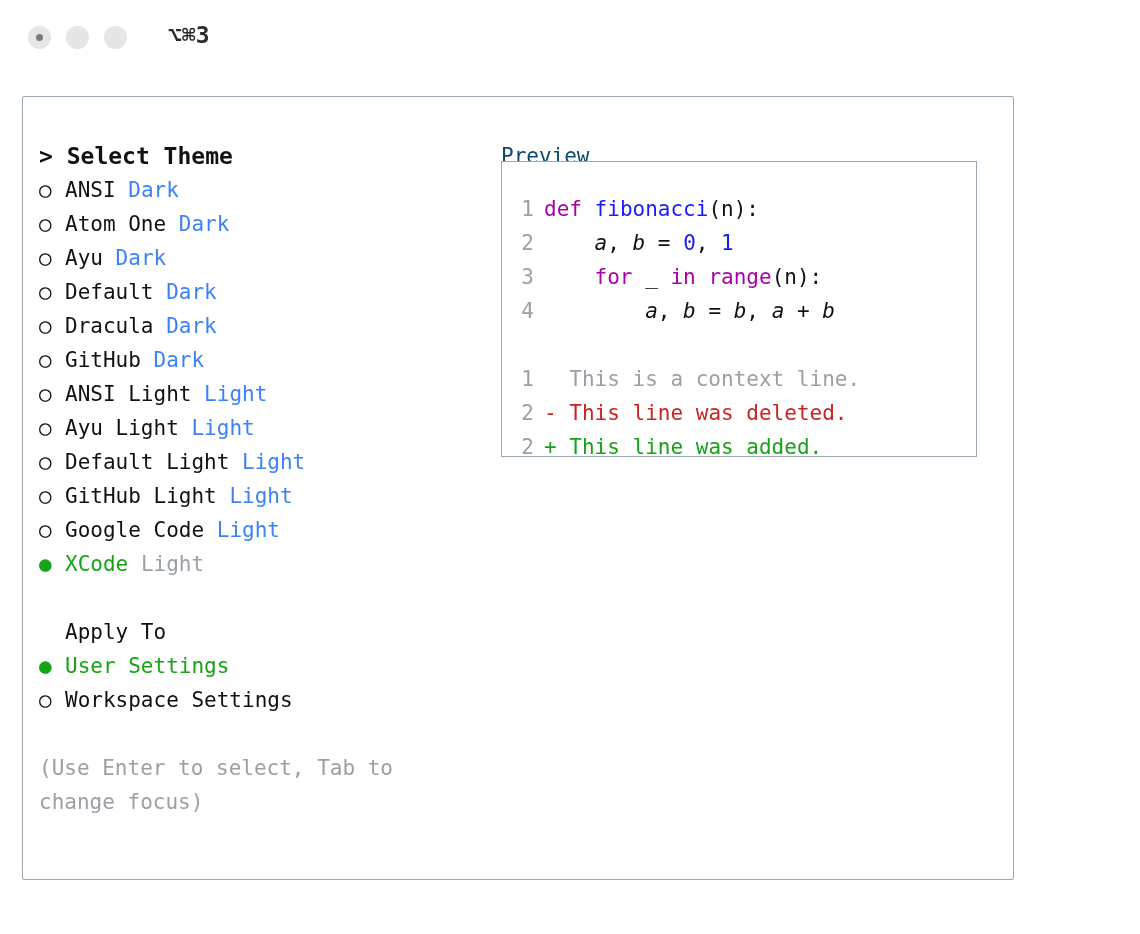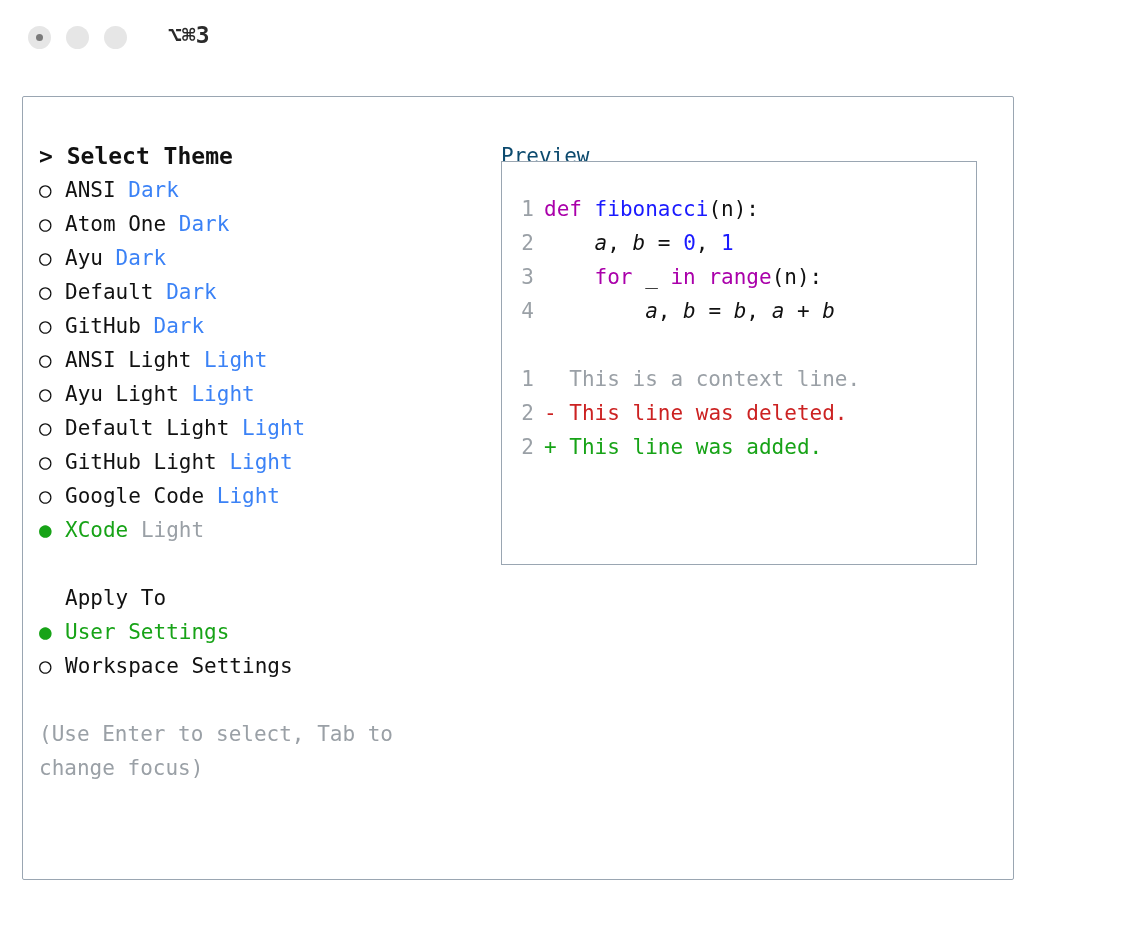--- a/index.html
+++ b/index.html
@@ -137,21 +137,21 @@
     color: #9aa0a6;
     white-space: pre-wrap;
     width: 410px;
   }
   
   .preview-box {
     position: absolute;
     left: 32px;
     top: 64px;
     width: 476px;
-    height: 404px;
+    height: 296px;
     border: 1px solid #9aa6b2;
     box-sizing: border-box;
     background: #ffffff;
     padding: 30px 0 8px 0;
   }
   .code-line {
     font-family: "DejaVu Sans Mono", monospace;
     font-size: 21px;
     line-height: 34px;
     white-space: pre;
@@ -197,20 +197,21 @@
       <div class="heading">&gt; Select Theme</div>
 
       <div class="opt"><span class="marker">○</span><span>ANSI</span><span> </span><span class="variant">Dark</span></div>
 
       <div class="opt"><span class="marker">○</span><span>Atom One</span><span> </span><span class="variant">Dark</span></div>
 
       <div class="opt"><span class="marker">○</span><span>Ayu</span><span> </span><span class="variant">Dark</span></div>
 
       <div class="opt"><span class="marker">○</span><span>Default</span><span> </span><span class="variant">Dark</span></div>
 
+      <div class="opt"><span class="marker">○</span><span>Dracula</span><span> </span><span class="variant">Dark</span></div>
 
       <div class="opt"><span class="marker">○</span><span>GitHub</span><span> </span><span class="variant">Dark</span></div>
 
       <div class="opt"><span class="marker">○</span><span>ANSI Light</span><span> </span><span class="variant">Light</span></div>
 
       <div class="opt"><span class="marker">○</span><span>Ayu Light</span><span> </span><span class="variant">Light</span></div>
 
       <div class="opt"><span class="marker">○</span><span>Default Light</span><span> </span><span class="variant">Light</span></div>
 
       <div class="opt"><span class="marker">○</span><span>GitHub Light</span><span> </span><span class="variant">Light</span></div>

